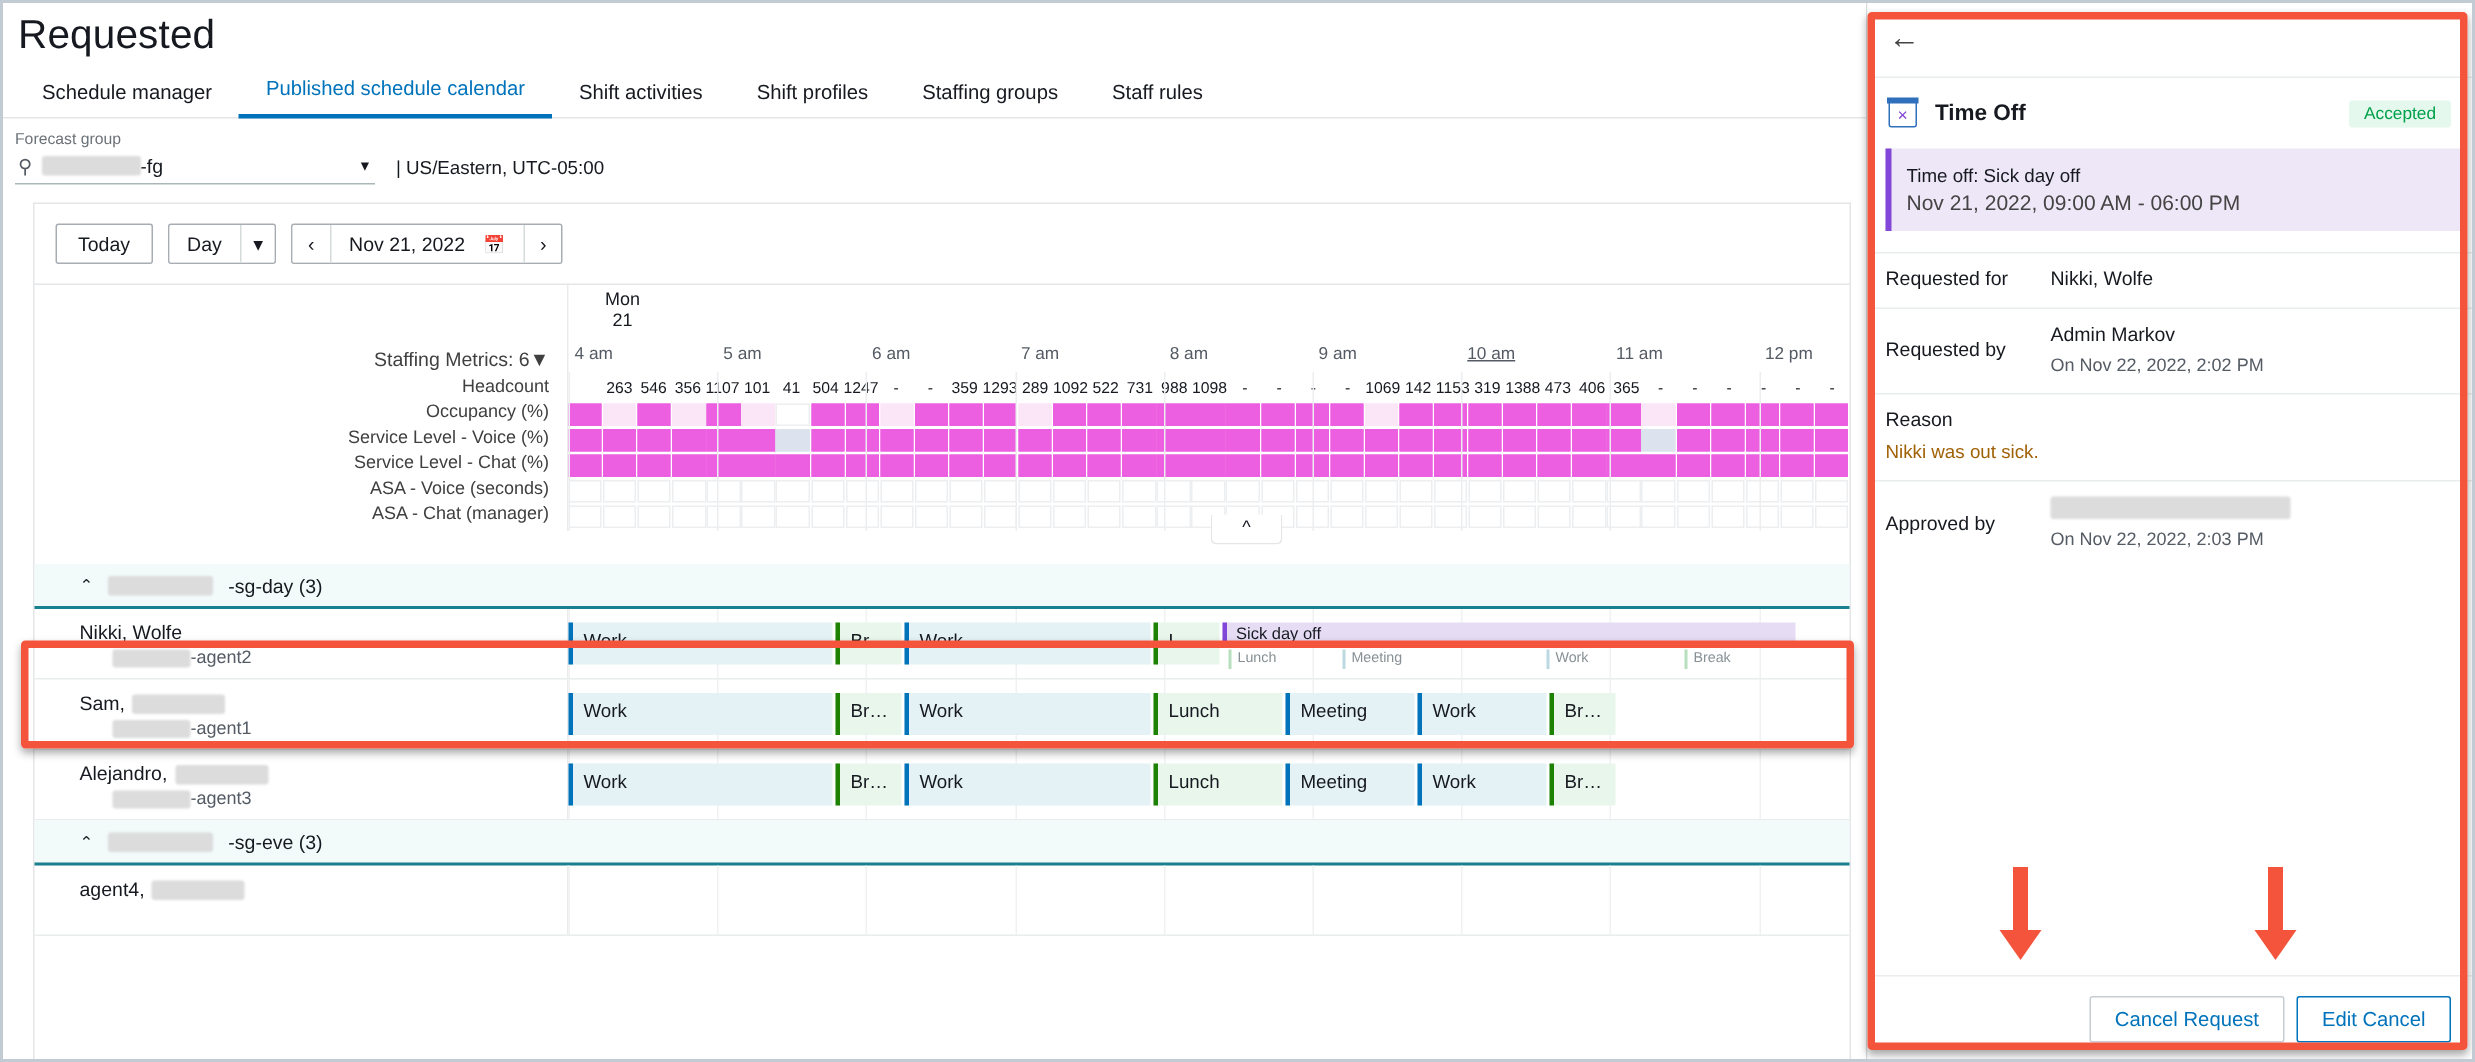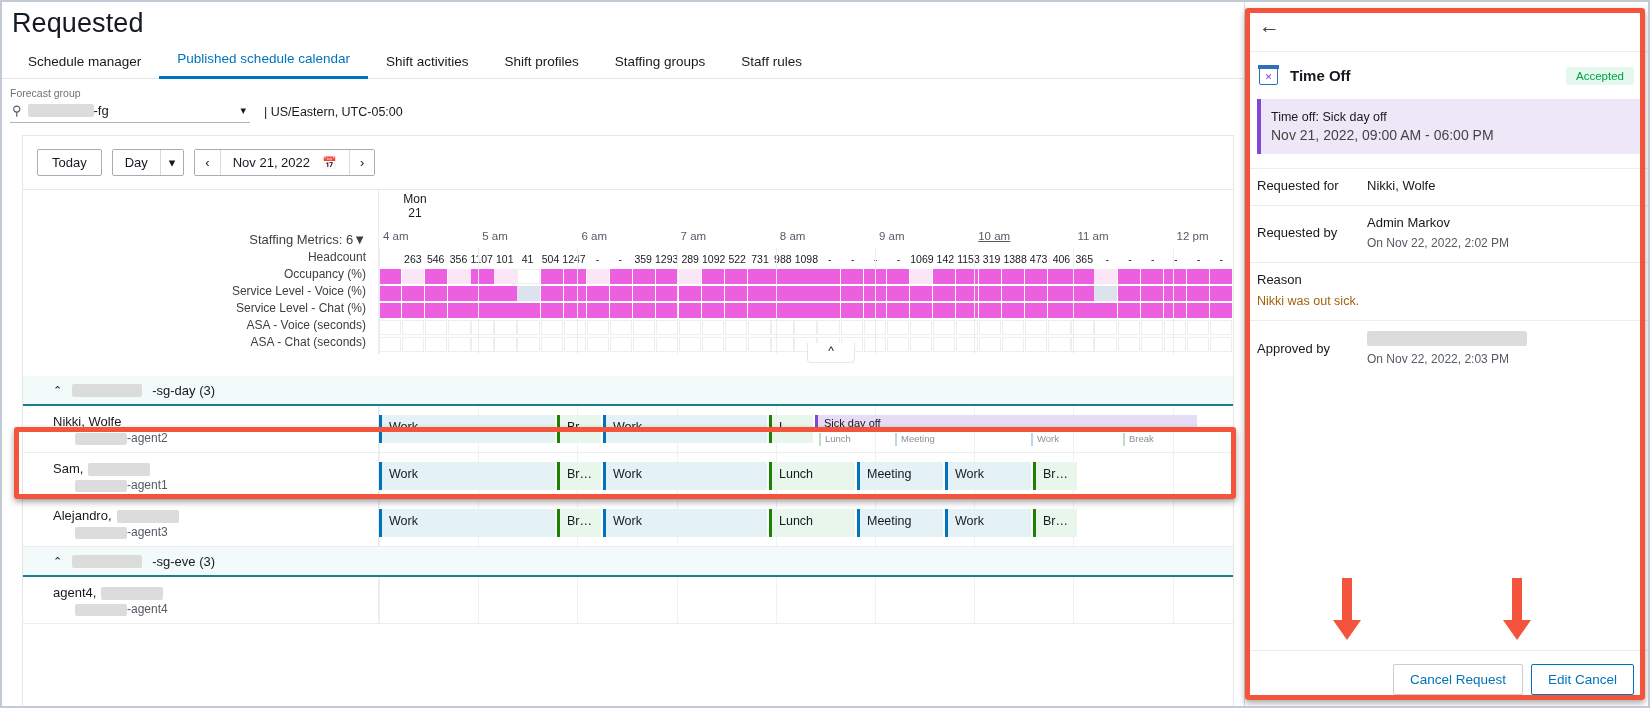--- a/index.html
+++ b/index.html
@@ -227,21 +227,21 @@
             <div class="mrow" style="font-size:13px;">
               <span>Staffing Metrics: 6</span>
               <span class="dd">▼</span>
             </div>
             <div id="metric-labels">
                 <div class="mrow">Headcount</div>
                 <div class="mrow">Occupancy (%)</div>
                 <div class="mrow">Service Level - Voice (%)</div>
                 <div class="mrow">Service Level - Chat (%)</div>
                 <div class="mrow">ASA - Voice (seconds)</div>
-                <div class="mrow">ASA - Chat (seconds)</div>
+                <div class="mrow">ASA - Chat (manager)</div>
               </div>
           </div>
           <div class="time-col">
             <div class="daybar">
               <div class="daylabel" style="left:8px;">Mon</div>
               <div class="daylabel" style="left:8px;top:16px;">21</div>
             </div>
             <div class="timeticks" id="timeaxis">
                 <div class="tick" style="left: 4px;">4 am</div>
                 <div class="tickline" style="left: 0px;"></div>
@@ -585,21 +585,20 @@
             </div>
           </div>
           <div class="grp-row">
             <span class="chev">⌃</span>
             <span class="redact" style="width: 70px; height: 13px;"></span>
             <span>-sg-eve (3)</span>
           </div>
           <div class="agent-row">
             <div class="agent-name-cell">
               <div class="agent-name">agent4,<span class="redact" style="width: 62px; height: 13px; margin-left: 5px;"></span></div>
-              <div class="agent-sub"><span class="redact" style="width: 52px; height: 12px;"></span><span>-agent4</span></div>
             </div>
             <div class="agent-track">
               <div class="vgrid" style="left: 0px;"></div>
               <div class="vgrid" style="left: 99.2px;"></div>
               <div class="vgrid" style="left: 198.4px;"></div>
               <div class="vgrid" style="left: 297.6px;"></div>
               <div class="vgrid" style="left: 396.8px;"></div>
               <div class="vgrid" style="left: 496px;"></div>
               <div class="vgrid" style="left: 595.2px;"></div>
               <div class="vgrid" style="left: 694.4px;"></div>

